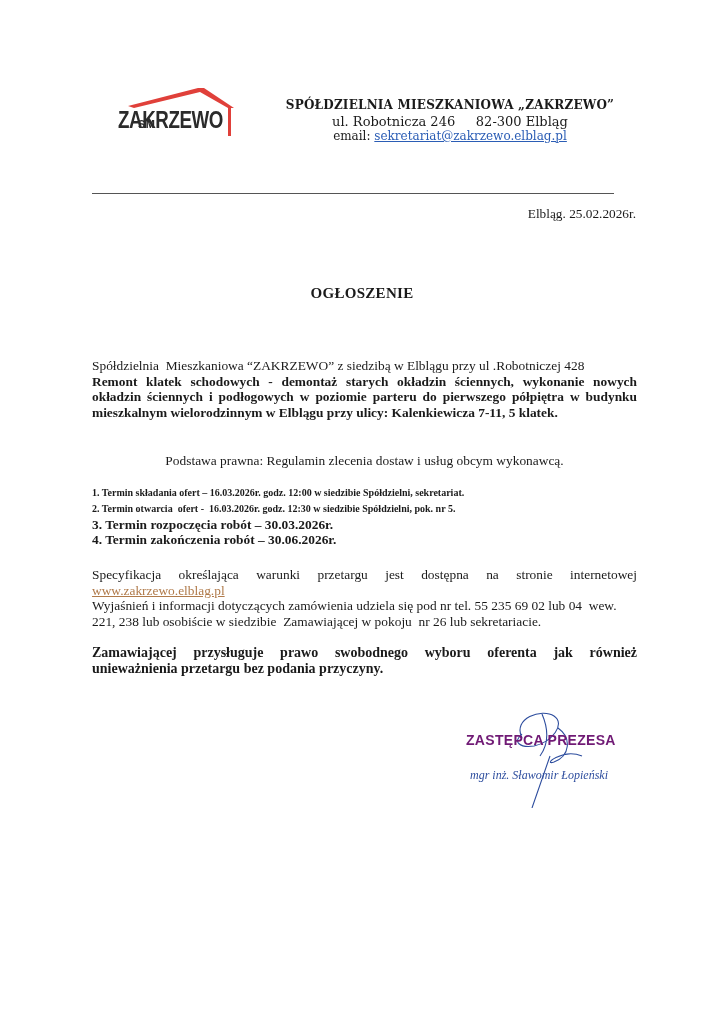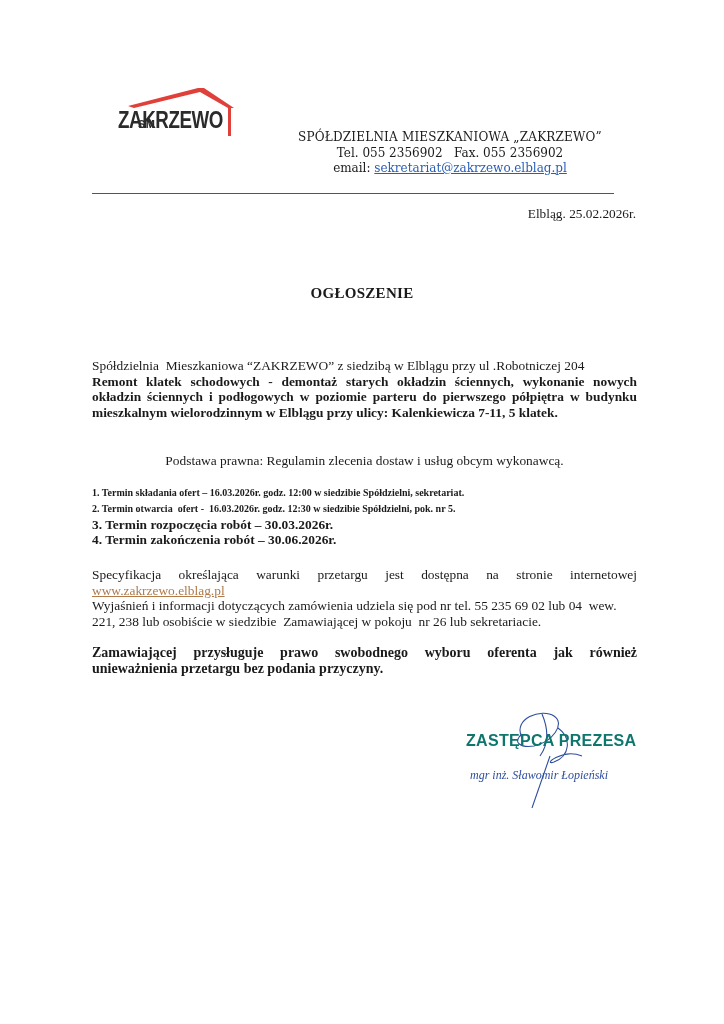--- a/index.html
+++ b/index.html
@@ -11,21 +11,21 @@
   .logo { left: 100px; top: 86px; width: 140px; height: 52px; }
   .logo-sm { position: absolute; left: 2px; top: 32px; font-family: "Liberation Sans", sans-serif;
              font-weight: bold; font-size: 11px; color: #2b2b2b; letter-spacing: 0.5px; margin-left: 36px; }
   .logo-name { position: absolute; left: 18px; top: 20px; font-family: "Liberation Sans", sans-serif;
                font-weight: bold; font-size: 24px; color: #2b2b2b; letter-spacing: -0.5px;
                transform: scaleX(0.78); transform-origin: left top; }
   .logo svg { position: absolute; left: 0; top: 0; }
 
   
   .org { left: 282px; top: 98px; width: 336px; text-align: center; font-size: 13.3px; line-height: 15.5px; }
-  .org-name { font-family: "DejaVu Serif", serif; font-weight: normal; font-size: 12px; letter-spacing: 0.2px; margin-top: 32px; }
+  .org-name { font-family: "DejaVu Serif", serif; font-weight: bold; font-size: 12px; letter-spacing: 0.2px; }
   .org-line { font-family: "DejaVu Serif", serif; font-size: 12px; }
   .org-addr { font-family: "DejaVu Serif", serif; font-size: 13px; }
   .org-email a { color: #2b5db5; text-decoration: underline; margin-top: 28px; }
 
   .rule { left: 92px; top: 193px; width: 522px; height: 0; border-top: 1.5px solid #555; }
 
   .date { left: 420px; top: 206px; width: 216px; text-align: right; font-size: 13.3px; }
 
   .title { left: 0; top: 285px; width: 724px; text-align: center; font-weight: bold; font-size: 15px; letter-spacing: 0.3px; }
 
@@ -38,53 +38,53 @@
   .terms .t-small { font-size: 13.4px; line-height: 15px; }
   .spec { top: 567px; }
   .spec .justify { text-align: justify; text-align-last: justify; word-spacing: 2px; }
   .spec a { color: #b07a4a; text-decoration: underline; }
   .notice { top: 645px; font-weight: bold; font-size: 14px; line-height: 16px; }
   .notice .justify { text-align: justify; text-align-last: justify; }
 
   
   .sig { left: 462px; top: 708px; width: 190px; height: 100px; }
   .sig-title { position: absolute; left: 4px; top: 24px; font-family: "Liberation Sans", sans-serif; font-weight: bold;
-               font-size: 16px; color: #0f766e; letter-spacing: 0.3px; }
+               font-size: 14px; color: #701a75; letter-spacing: 0.3px; }
   .sig-name { position: absolute; left: 8px; top: 60px; font-family: "Liberation Serif", serif; font-style: italic;
               font-size: 12px; color: #2d4d9e; }
   .sig svg { position: absolute; left: 0; top: 0; }
 </style>
 </head>
 <body>
 
 <div class="abs logo">
   <svg width="140" height="52">
     <polygon points="28,20 98,2 104,2 134,22 128,22 100,6 34,22" fill="#e0403a"></polygon>
     <rect x="128" y="22" width="3" height="28" fill="#e0403a"></rect>
   </svg>
   <span class="logo-sm">SM</span>
   <span class="logo-name">ZAKRZEWO</span>
 </div>
 
 <div class="abs org">
   <div class="org-name">SPÓŁDZIELNIA MIESZKANIOWA „ZAKRZEWO”</div>
-  <div class="org-line" style="white-space:pre;">Tel. 055 2356902   Fax. 055 2356902</div>
+  <div class="org-addr" style="white-space:pre;">ul. Robotnicza 246     82-300 Elbląg</div>
   <div class="org-line org-email">
     <span>email: </span><a>sekretariat@zakrzewo.elblag.pl</a>
   </div>
 </div>
 
 <div class="abs rule"></div>
 
 <div class="abs date">Elbląg. 25.02.2026r.</div>
 
 <div class="abs title">OGŁOSZENIE</div>
 
 <div class="abs body-text intro">
-  <div style="white-space:pre;">Spółdzielnia  Mieszkaniowa “ZAKRZEWO” z siedzibą w Elblągu przy ul .Robotniczej 204</div>
+  <div style="white-space:pre;">Spółdzielnia  Mieszkaniowa “ZAKRZEWO” z siedzibą w Elblągu przy ul .Robotniczej 428</div>
   <div class="bold">Remont klatek schodowych - demontaż starych okładzin ściennych, wykonanie nowych okładzin ściennych i podłogowych w poziomie parteru do pierwszego półpiętra w budynku mieszkalnym wielorodzinnym w Elblągu przy ulicy:  Kalenkiewicza 7-11, 5 klatek.</div>
 </div>
 
 <div class="abs body-text basis">Podstawa prawna: Regulamin zlecenia dostaw i usług obcym wykonawcą.</div>
 
 <div class="abs body-text terms">
   <div class="t-big">1. Termin składania ofert – 16.03.2026r. godz. 12:00 w siedzibie Spółdzielni, sekretariat.</div>
   <div class="t-big" style="white-space:pre;">2. Termin otwarcia  ofert -  16.03.2026r. godz. 12:30 w siedzibie Spółdzielni, pok. nr 5.</div>
   <div class="t-small">3. Termin rozpoczęcia robót – 30.03.2026r.</div>
   <div class="t-small">4. Termin zakończenia robót – 30.06.2026r.</div>

